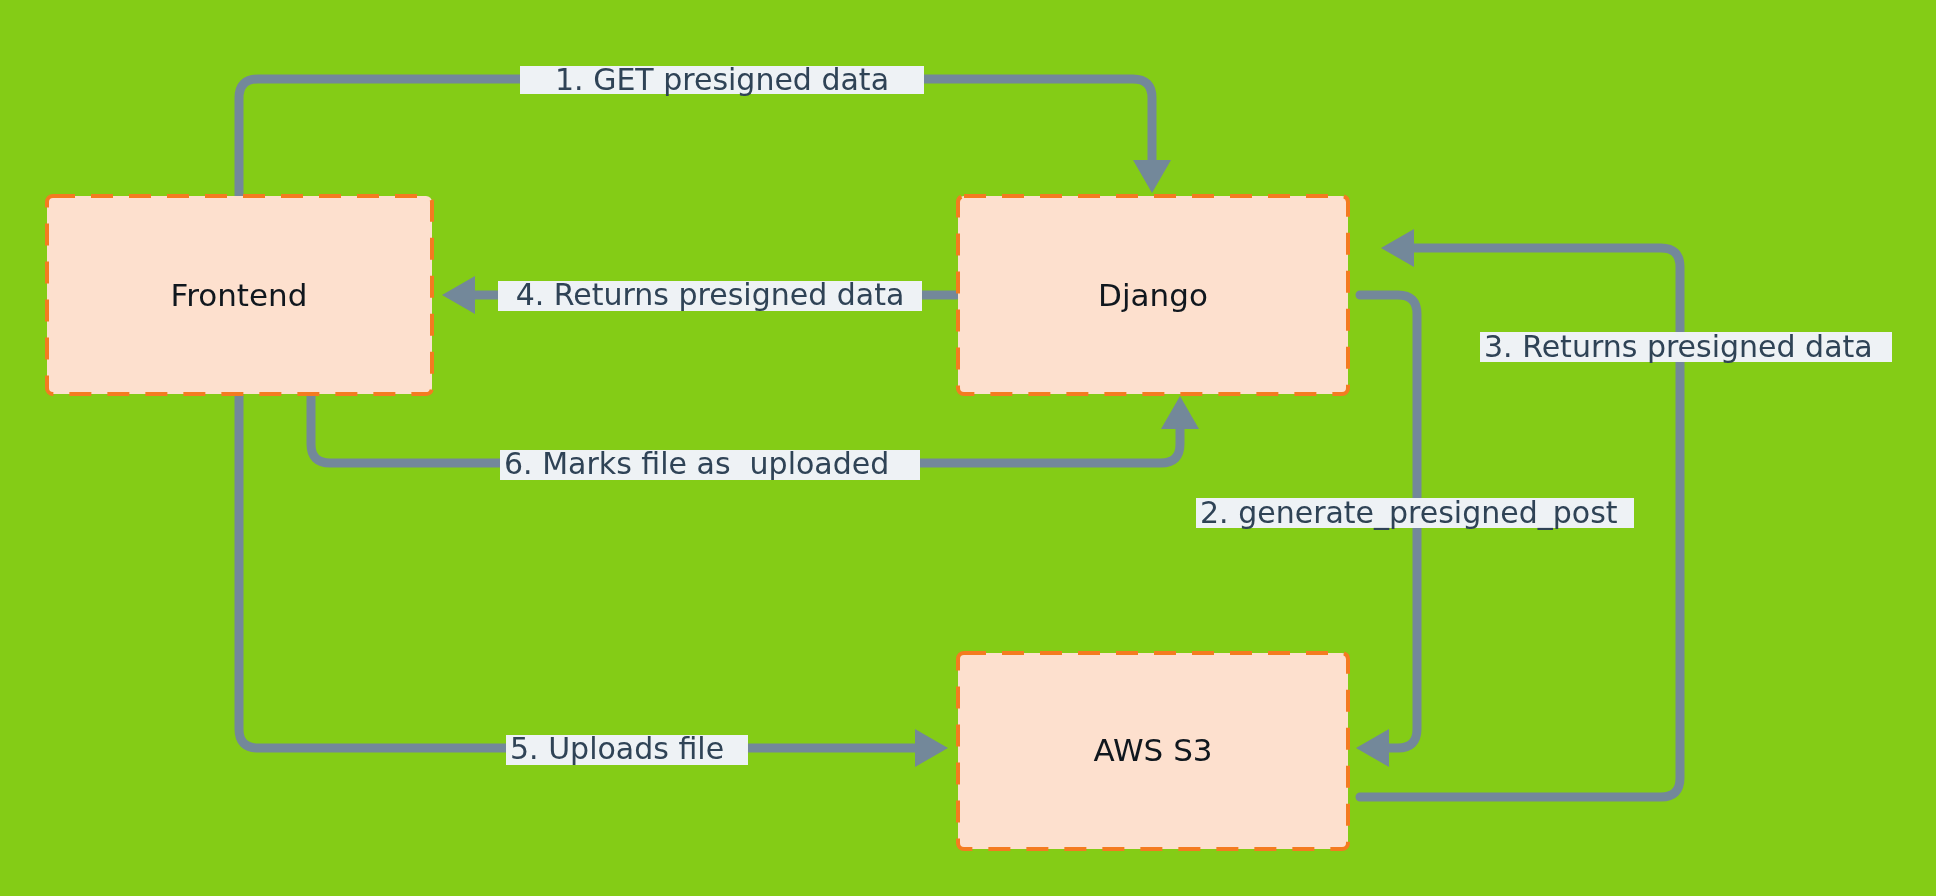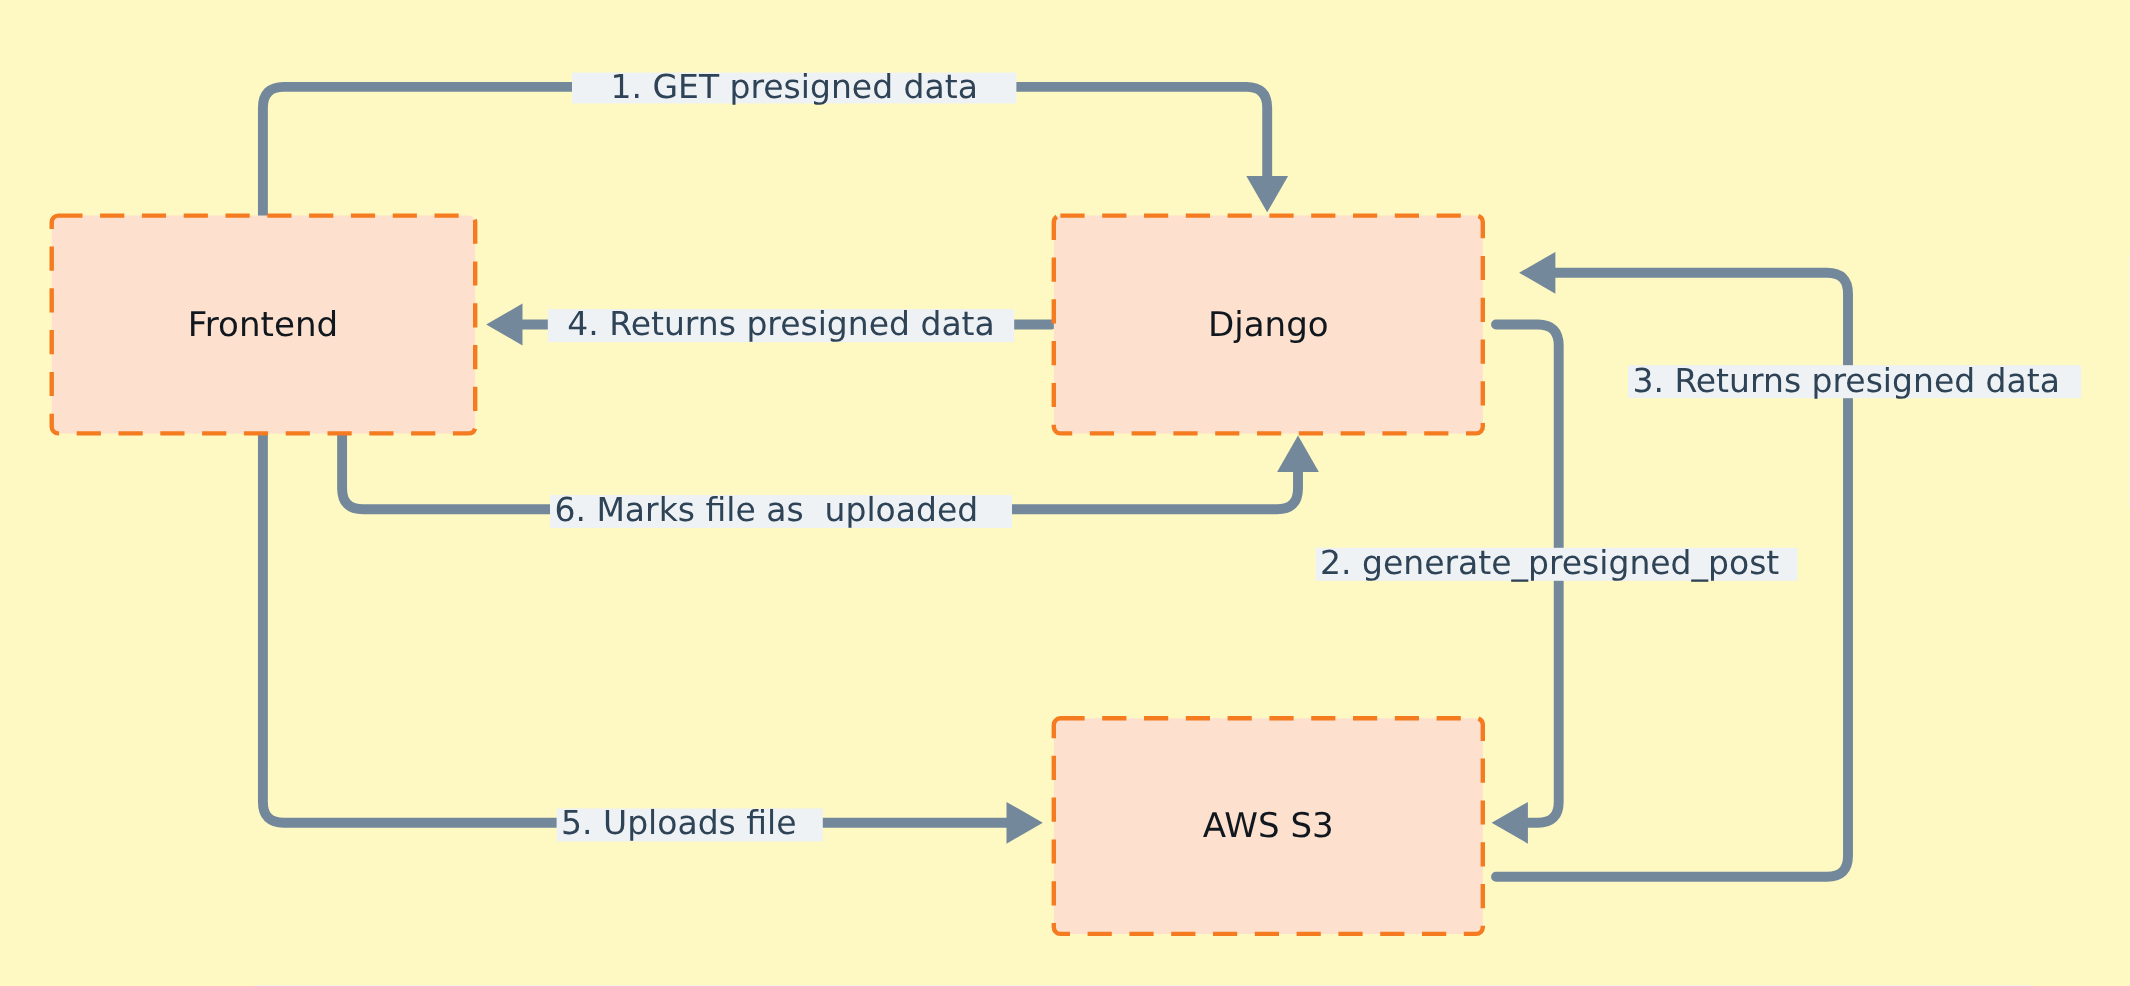--- a/index.html
+++ b/index.html
@@ -10,21 +10,21 @@
   body {
     width: 1936px;
     height: 896px;
     overflow: hidden;
     font-family: "DejaVu Sans", "Liberation Sans", sans-serif;
   }
   #diagram-root {
     position: relative;
     width: 1936px;
     height: 896px;
-    background: #fef9c3;
+    background: #84cc16;
   }
   svg.diagram-canvas {
     display: block;
     width: 1936px;
     height: 896px;
   }
   .node-box {
     fill: #fde0ce;
     stroke: #f47b20;
     stroke-width: 4;

